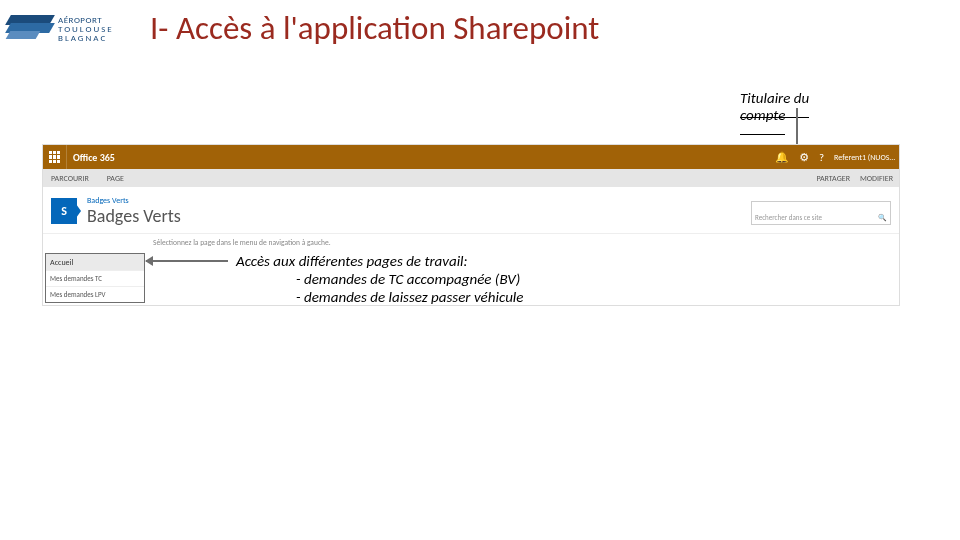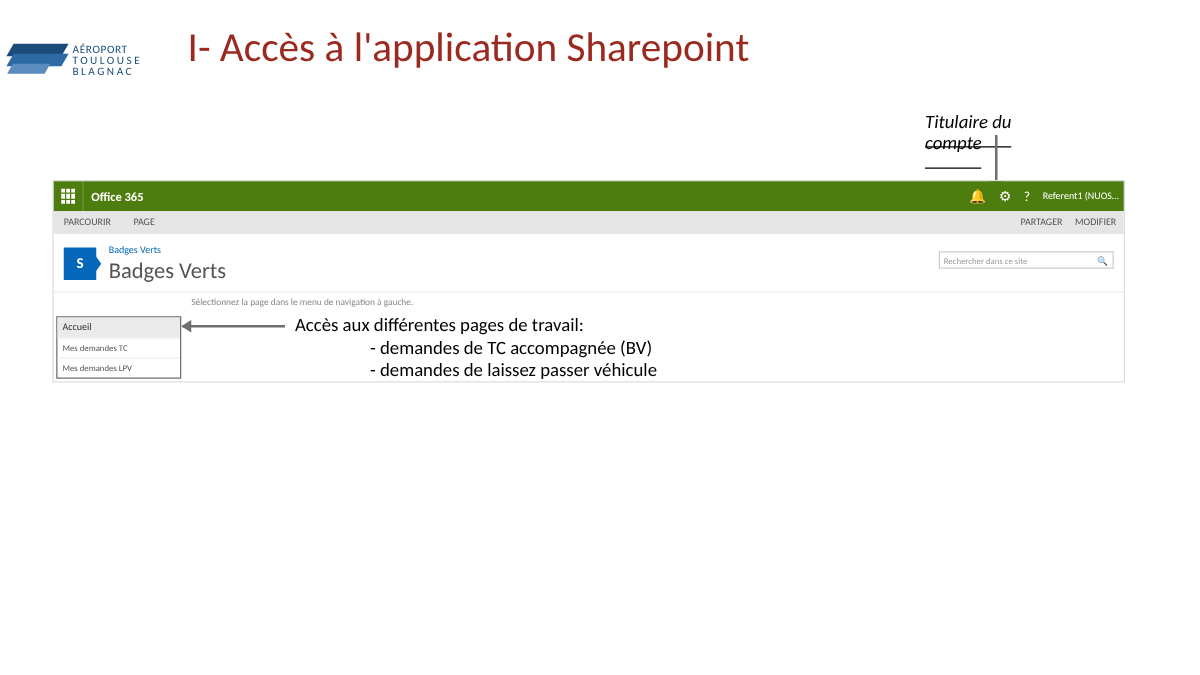--- a/index.html
+++ b/index.html
@@ -1,63 +1,63 @@
 <!DOCTYPE html>
 <html><head>
 <meta charset="utf-8">
 <style>
   * { box-sizing: border-box; margin: 0; padding: 0; }
   body { width: 960px; height: 540px; font-family: Calibri, Arial, sans-serif; background: #fff; position: relative; }
 
   
   .slide-header { position: absolute; top: 6px; left: 8px; display: flex; align-items: center; }
-  .logo-box { width: 130px; height: 44px; display: flex; align-items: center; margin-top: 20px; }
+  .logo-box { width: 130px; height: 44px; display: flex; align-items: center; }
   .logo-mark { width: 44px; height: 34px; position: relative; }
   .logo-mark .band1 { position: absolute; top: 4px; left: 0; width: 44px; height: 10px; background: #1b4b7b; transform: skewX(-30deg); }
   .logo-mark .band2 { position: absolute; top: 12px; left: 0; width: 44px; height: 10px; background: #2d6aa3; transform: skewX(-30deg); }
   .logo-mark .band3 { position: absolute; top: 20px; left: 0; width: 30px; height: 8px; background: #5a8cbf; transform: skewX(-30deg); }
   .logo-text { margin-left: 6px; display: flex; flex-direction: column; font-size: 9px; line-height: 1; color: #1b4b7b; letter-spacing: 0.5px; }
   .logo-text .line2 { letter-spacing: 2px; }
   .slide-title { font-size: 33px; color: #9a2a1f; font-weight: 400; margin-left: 12px; }
 
   
   .callout-account { position: absolute; top: 90px; left: 740px; width: 110px; font-size: 15px; line-height: 1.15; text-align: left; border-bottom: 1px solid transparent; font-style: italic; }
   .callout-account span { border-bottom: 1px solid #000; padding-bottom: 10px; display: inline; }
   .arrow-down { position: absolute; top: 108px; left: 796px; width: 2px; height: 44px; background: #6e6e6e; }
   .arrow-down::after { content: ""; position: absolute; bottom: -1px; left: -4px; border-left: 5px solid transparent; border-right: 5px solid transparent; border-top: 8px solid #6e6e6e; }
 
-  .callout-pages { position: absolute; top: 252px; left: 236px; width: 340px; font-size: 15px; line-height: 1.2; }
+  .callout-pages { position: absolute; top: 252px; left: 236px; width: 340px; font-size: 15px; line-height: 1.2; font-style: italic; }
   .callout-pages .sub { margin-left: 60px; }
   .arrow-left { position: absolute; top: 260px; left: 146px; width: 82px; height: 2px; background: #6e6e6e; }
   .arrow-left::before { content: ""; position: absolute; left: -1px; top: -4px; border-top: 5px solid transparent; border-bottom: 5px solid transparent; border-right: 8px solid #6e6e6e; }
 
   
   .shot { position: absolute; top: 144px; left: 42px; width: 858px; border: 1px solid #ddd; }
 
   
-  .o365-bar { background: #4d7c0f; height: 24px; display: flex; align-items: center; color: #fff; font-size: 10px; position: relative; }
+  .o365-bar { background: #a16207; height: 24px; display: flex; align-items: center; color: #fff; font-size: 10px; position: relative; }
   .waffle { width: 24px; height: 24px; display: flex; align-items: center; justify-content: center; border-right: 1px solid rgba(255,255,255,0.2); }
   .waffle-grid { width: 12px; height: 12px; display: grid; grid-template-columns: repeat(3,1fr); grid-template-rows: repeat(3,1fr); gap: 1px; }
   .waffle-grid span { background: #fff; }
   .o365-label { margin-left: 6px; font-weight: 600; }
   .o365-right { position: absolute; right: 4px; top: 0; height: 24px; display: flex; align-items: center; gap: 10px; }
   .o365-right .ic { font-size: 11px; }
   .o365-user { font-size: 8px; }
 
   
   .ribbon { height: 18px; background: #e5e5e5; border-bottom: 1px solid #e5e5e5; display: flex; align-items: center; font-size: 8px; color: #555; padding-left: 8px; gap: 18px; position: relative; }
   .ribbon .rib-right { position: absolute; right: 6px; display: flex; gap: 10px; align-items: center; }
 
   
   .siteheader { display: flex; align-items: center; padding: 8px 8px 6px 8px; gap: 10px; border-bottom: 1px solid #eee; position: relative; }
   .sp-tile { width: 26px; height: 26px; background: #0467ba; display: flex; align-items: center; justify-content: center; color: #fff; font-size: 12px; font-weight: bold; position: relative; }
   .sp-tile::after { content:""; position:absolute; right:-4px; top:6px; width:0; height:0; border-top:7px solid transparent; border-bottom:7px solid transparent; border-left:5px solid #0467ba; }
   .site-text .crumb { font-size: 8px; color: #0467ba; }
   .site-text .site-title { font-size: 18px; color: #555; font-weight: 300; }
-  .search-box { position: absolute; right: 8px; top: 14px; width: 140px; height: 14px; border: 1px solid #ccc; font-size: 7px; color: #999; padding: 0 3px; display: flex; align-items: center; justify-content: space-between; }
+  .search-box { position: absolute; right: 8px; top: 14px; width: 140px; height: 14px; border: 1px solid #ccc; font-size: 7px; color: #999; padding: 11px 3px; display: flex; justify-content: space-between; }
 
   
   .content { display: flex; min-height: 48px; }
   .leftnav { width: 100px; border: 1px solid #6e6e6e; margin: 19px 0 2px 2px; }
   .leftnav .nav-head { background: #eaeaea; font-size: 8px; padding: 3px 4px; color: #333; }
   .leftnav .nav-item { font-size: 7px; color: #555; padding: 3px 4px; border-top: 1px solid #eee; }
   .main { flex: 1; padding: 4px 8px; font-size: 7.5px; color: #888; }
 </style>
 </head>
 <body>

